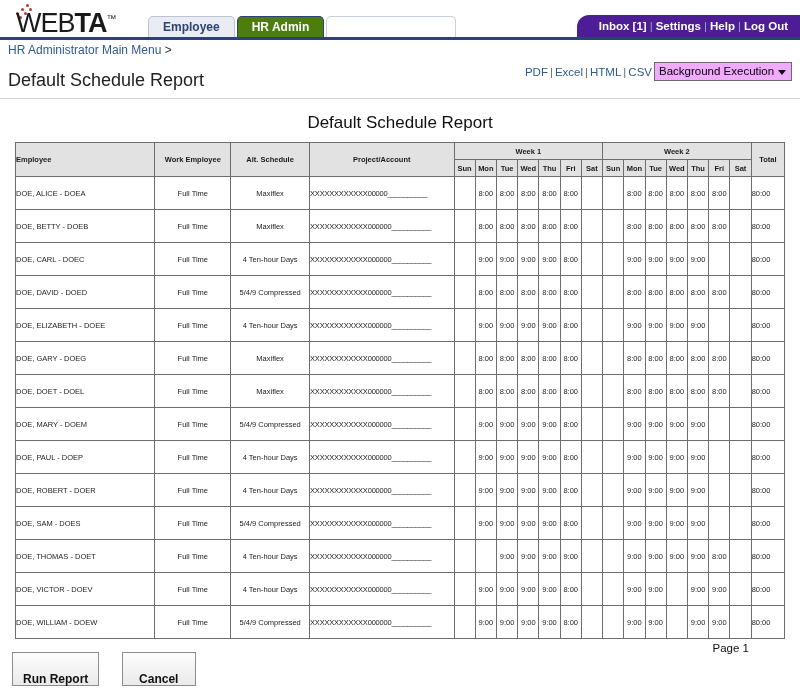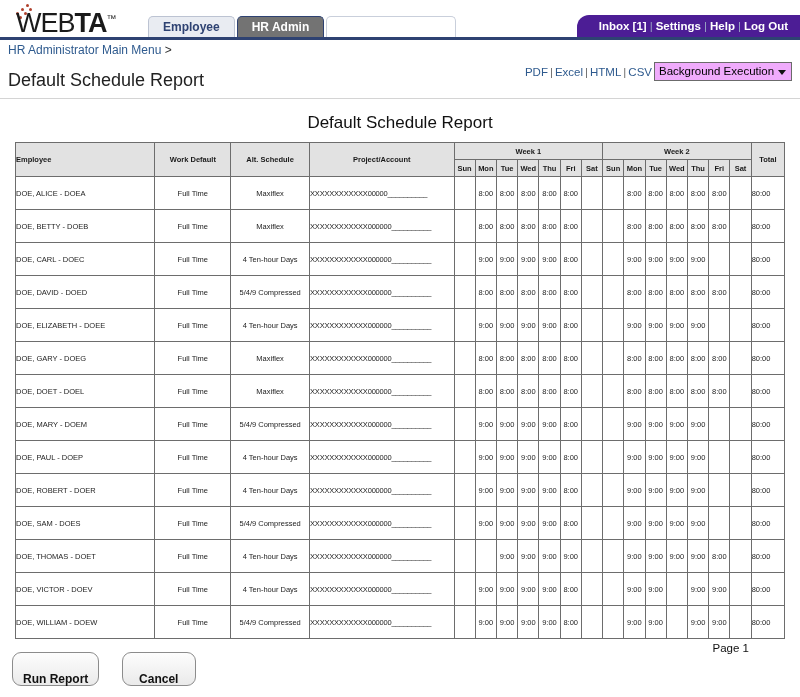--- a/index.html
+++ b/index.html
@@ -61,21 +61,21 @@
     background: #e9ecf2;
     border: 1px solid #bcc3d2;
     border-bottom: none;
     border-top-left-radius: 5px;
     border-top-right-radius: 5px;
     margin-right: 2px;
     cursor: pointer;
     white-space: nowrap;
   }
   .tab.active {
-    background: #737373;
+    background: #4d7c0f;
     color: #ffffff;
     border-color: #2e4272;
   }
   .tab.blank {
     width: 130px;
     background: #ffffff;
     border-color: #c9cfdb;
   }
 
   .userbar {
@@ -215,21 +215,21 @@
     display: inline-block;
     min-width: 74px;
     height: 18px;
     line-height: 20px;
     text-align: center;
     font-size: 12px;
     font-weight: bold;
     color: #111;
     background: linear-gradient(#fdfdfd, #eaeaea);
     border: 1px solid #8c8c8c;
-    border-radius: 9px;
+    border-radius: 0;
     cursor: pointer;
     margin-right: 18px;
     padding: 16px 10px;
   }
 </style>
 </head>
 <body>
 
 <div class="topbar">
 
@@ -297,21 +297,21 @@
         <col style="width:21px">
         <col style="width:21px">
       <col style="width:21px">
         <col style="width:21px">
         <col style="width:21px">
       <col style="width:33px">
     </colgroup>
     <thead>
       <tr>
         <th class="h-main h-emp" rowspan="2">Employee</th>
-        <th class="h-main" rowspan="2">Work Default</th>
+        <th class="h-main" rowspan="2">Work Employee</th>
         <th class="h-main" rowspan="2">Alt. Schedule</th>
         <th class="h-main" rowspan="2">Project/Account</th>
         <th class="h-grp" colspan="7">Week 1</th>
         <th class="h-grp" colspan="7">Week 2</th>
         <th class="h-grp" rowspan="2">Total</th>
       </tr>
       <tr>
         <th class="h-day">Sun</th>
         <th class="h-day">Mon</th>
         <th class="h-day">Tue</th>

